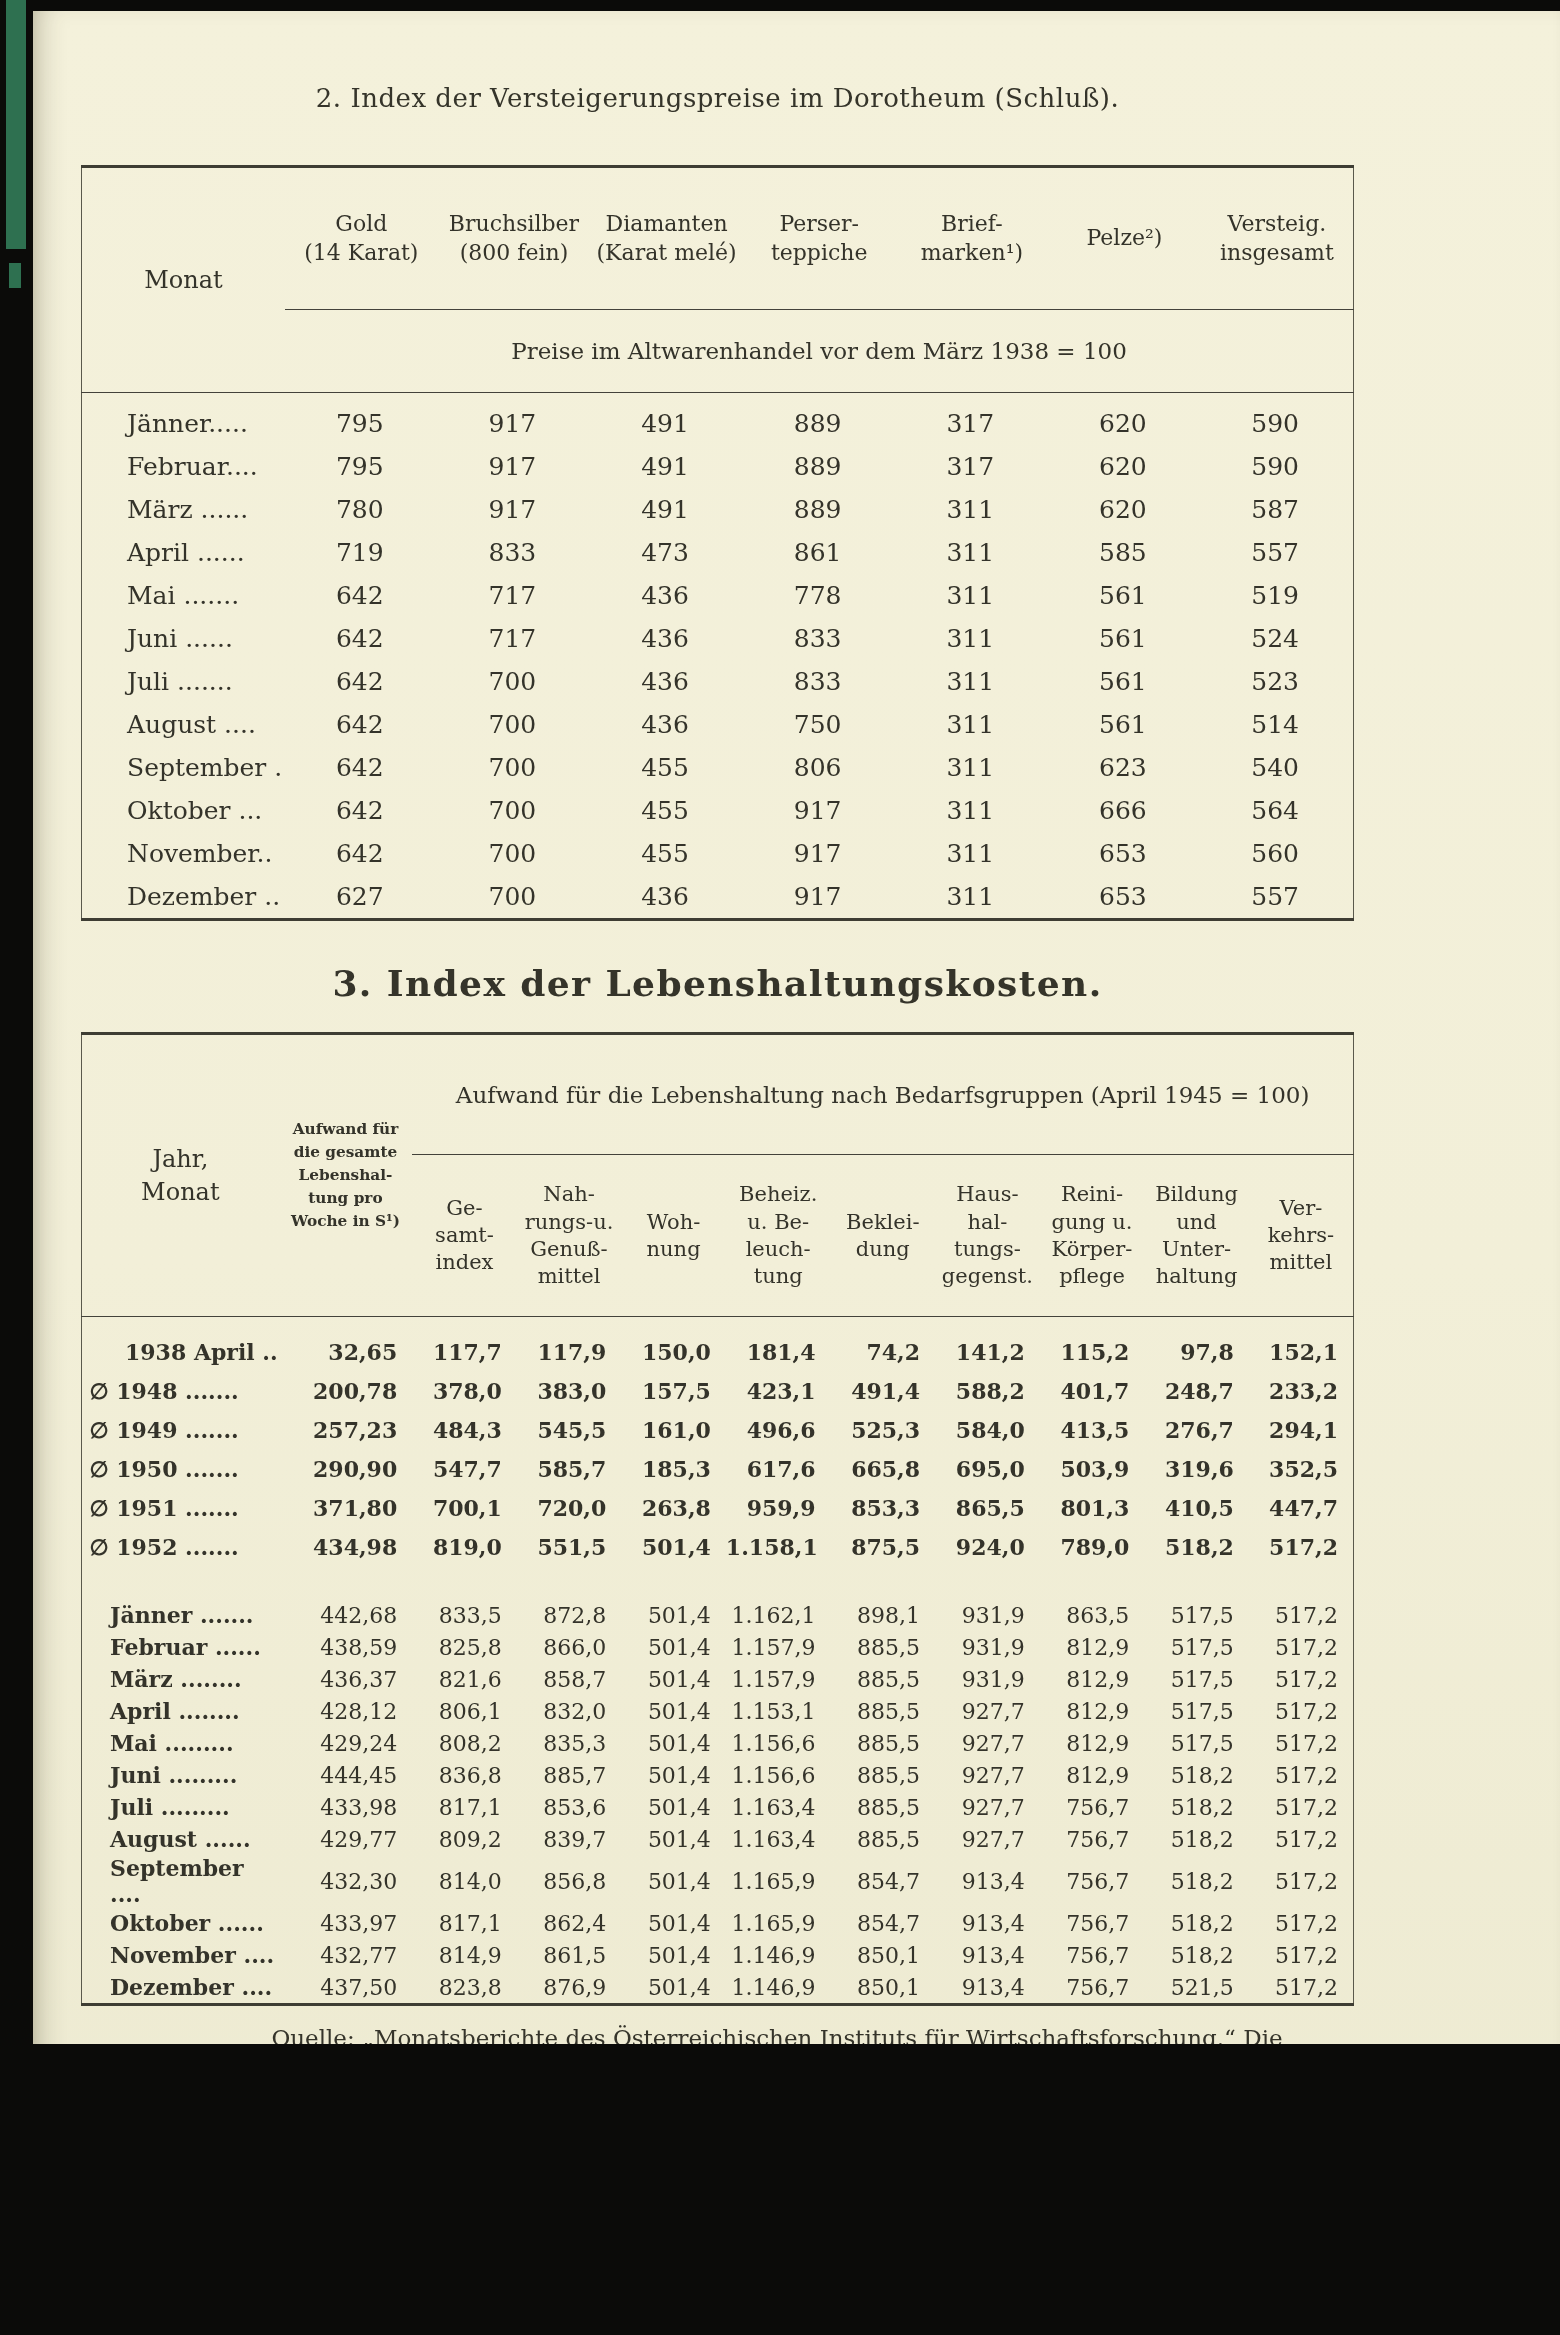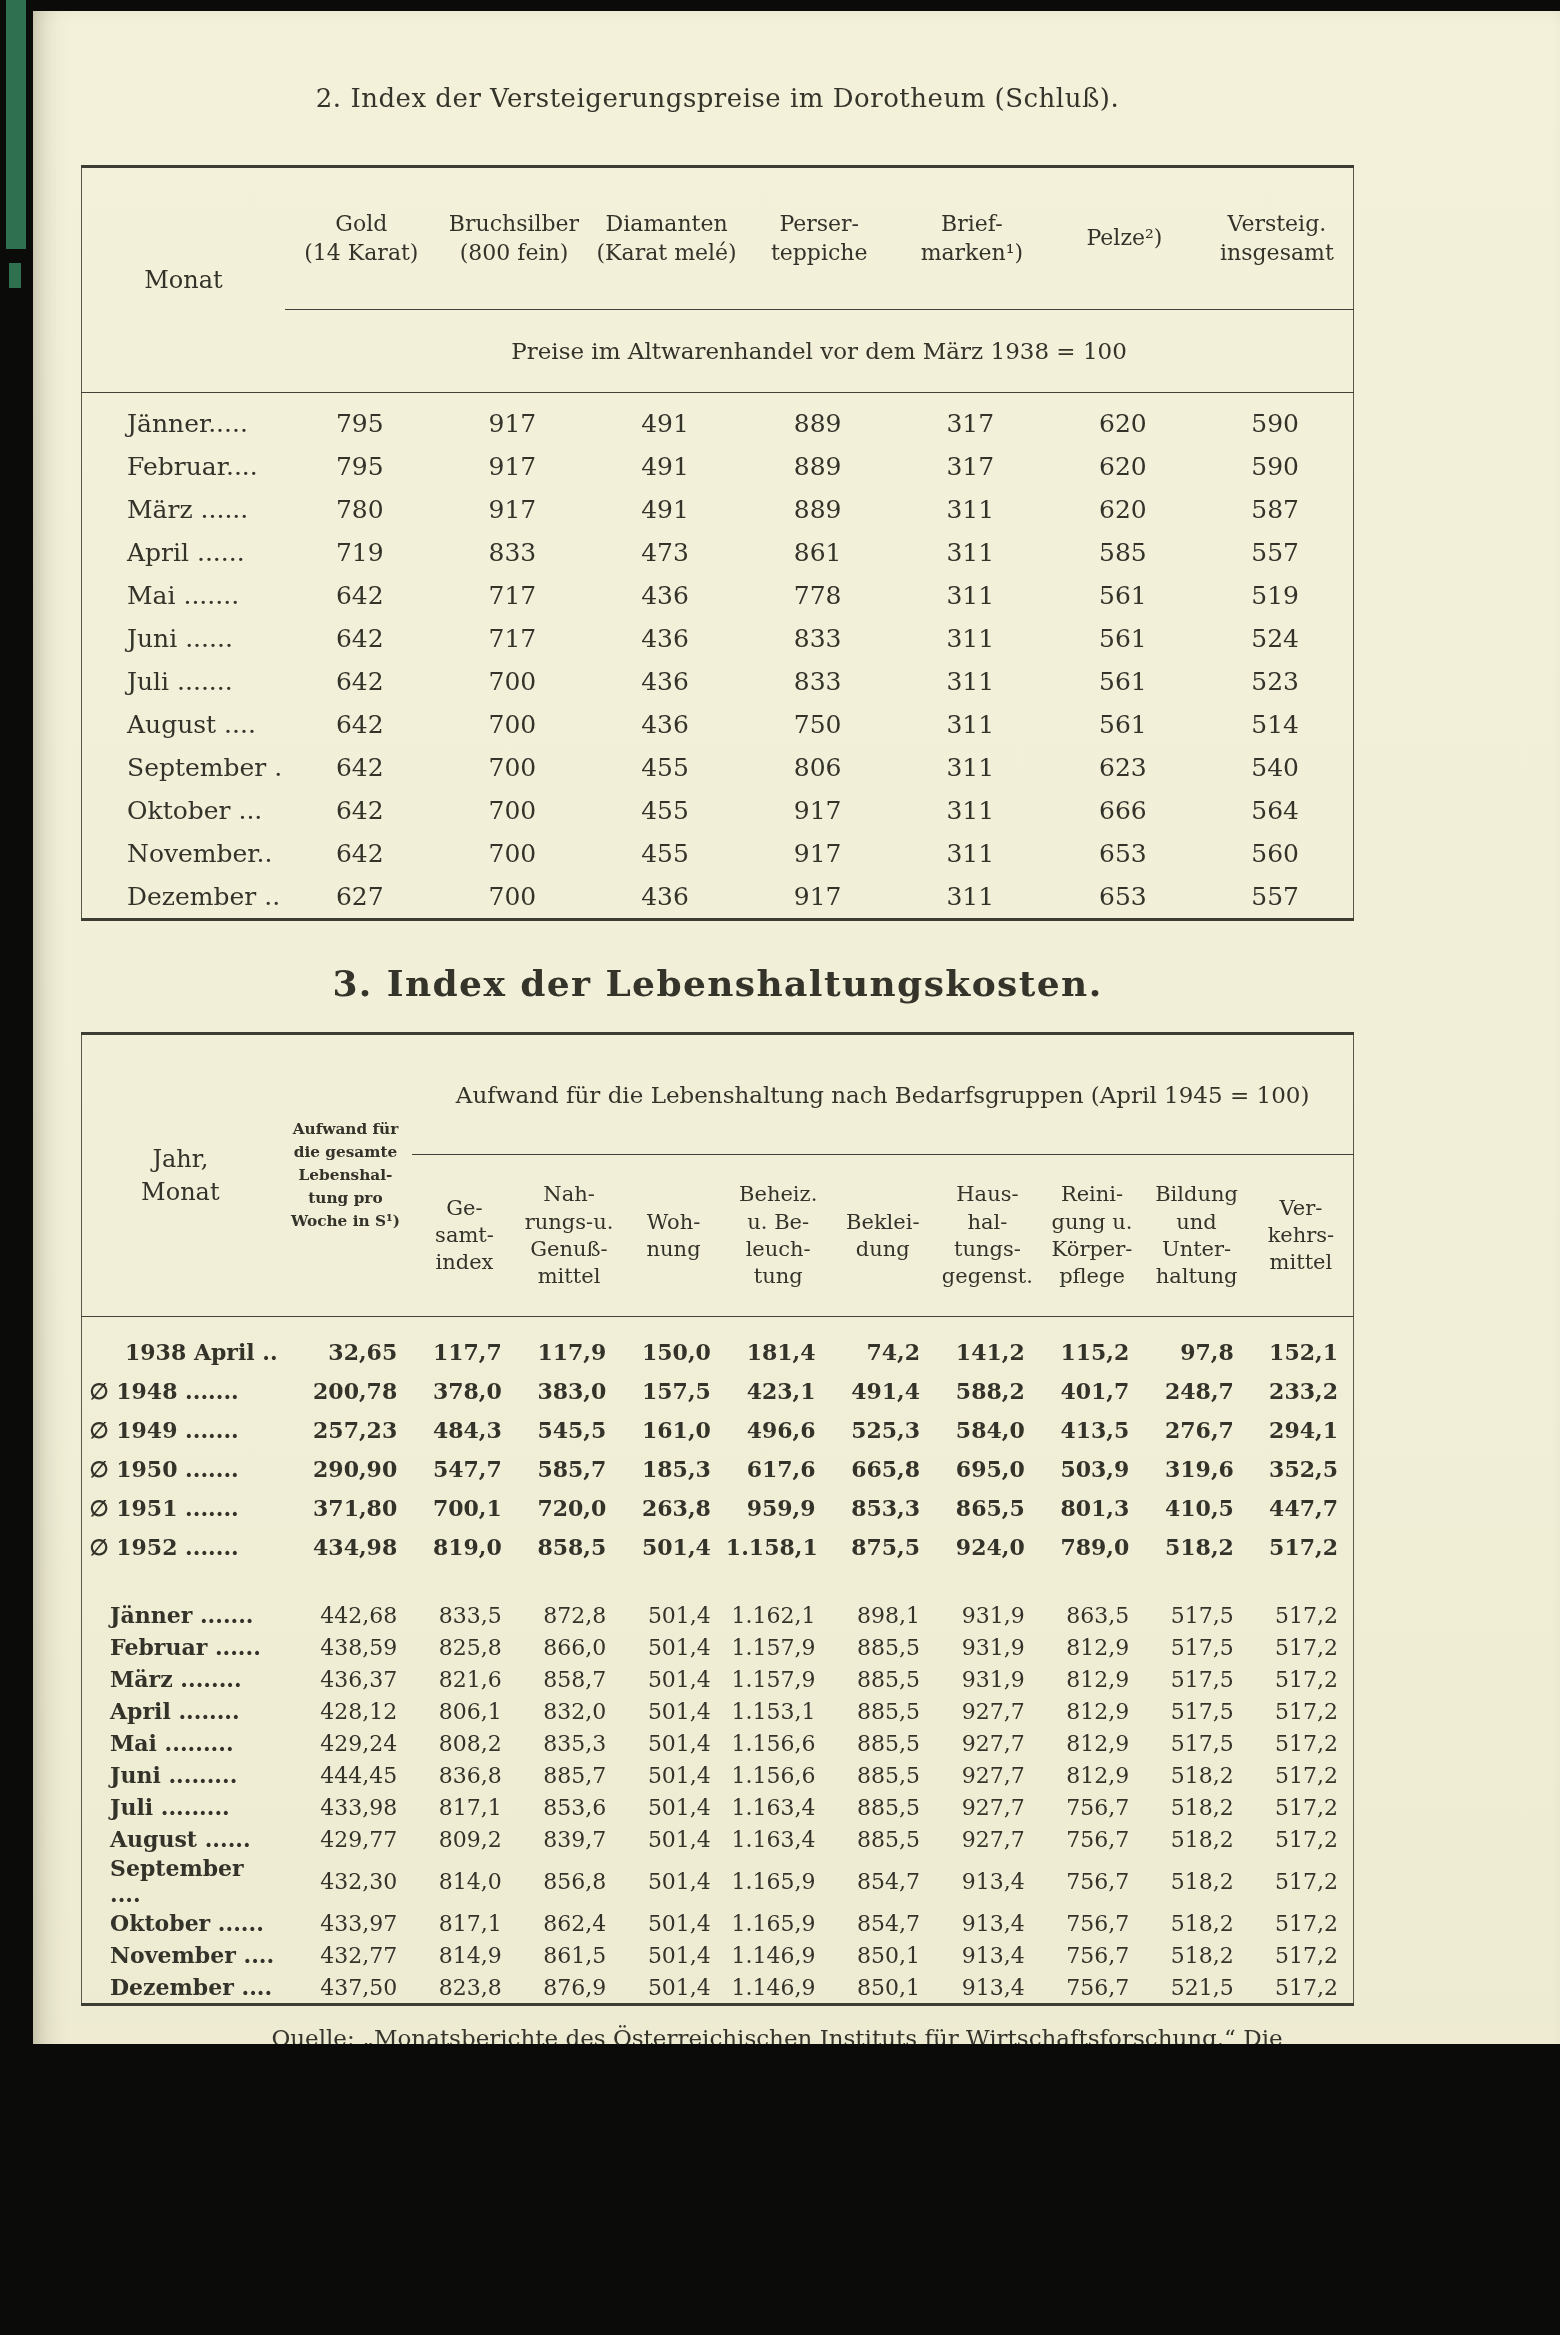--- a/index.html
+++ b/index.html
@@ -354,21 +354,21 @@
               <td class="num bl">853,3</td>
               <td class="num bl">865,5</td>
               <td class="num bl">801,3</td>
               <td class="num bl">410,5</td>
               <td class="num bl">447,7</td>
             </tr>
             <tr class="year-row">
               <td class="lbl">∅ 1952 .......</td>
               <td class="num bl">434,98</td>
               <td class="num bl">819,0</td>
-              <td class="num bl">858,5</td>
+              <td class="num bl">551,5</td>
               <td class="num bl">501,4</td>
               <td class="num bl">1.158,1</td>
               <td class="num bl">875,5</td>
               <td class="num bl">924,0</td>
               <td class="num bl">789,0</td>
               <td class="num bl">518,2</td>
               <td class="num bl">517,2</td>
             </tr>
           </tbody>
         <tbody>

